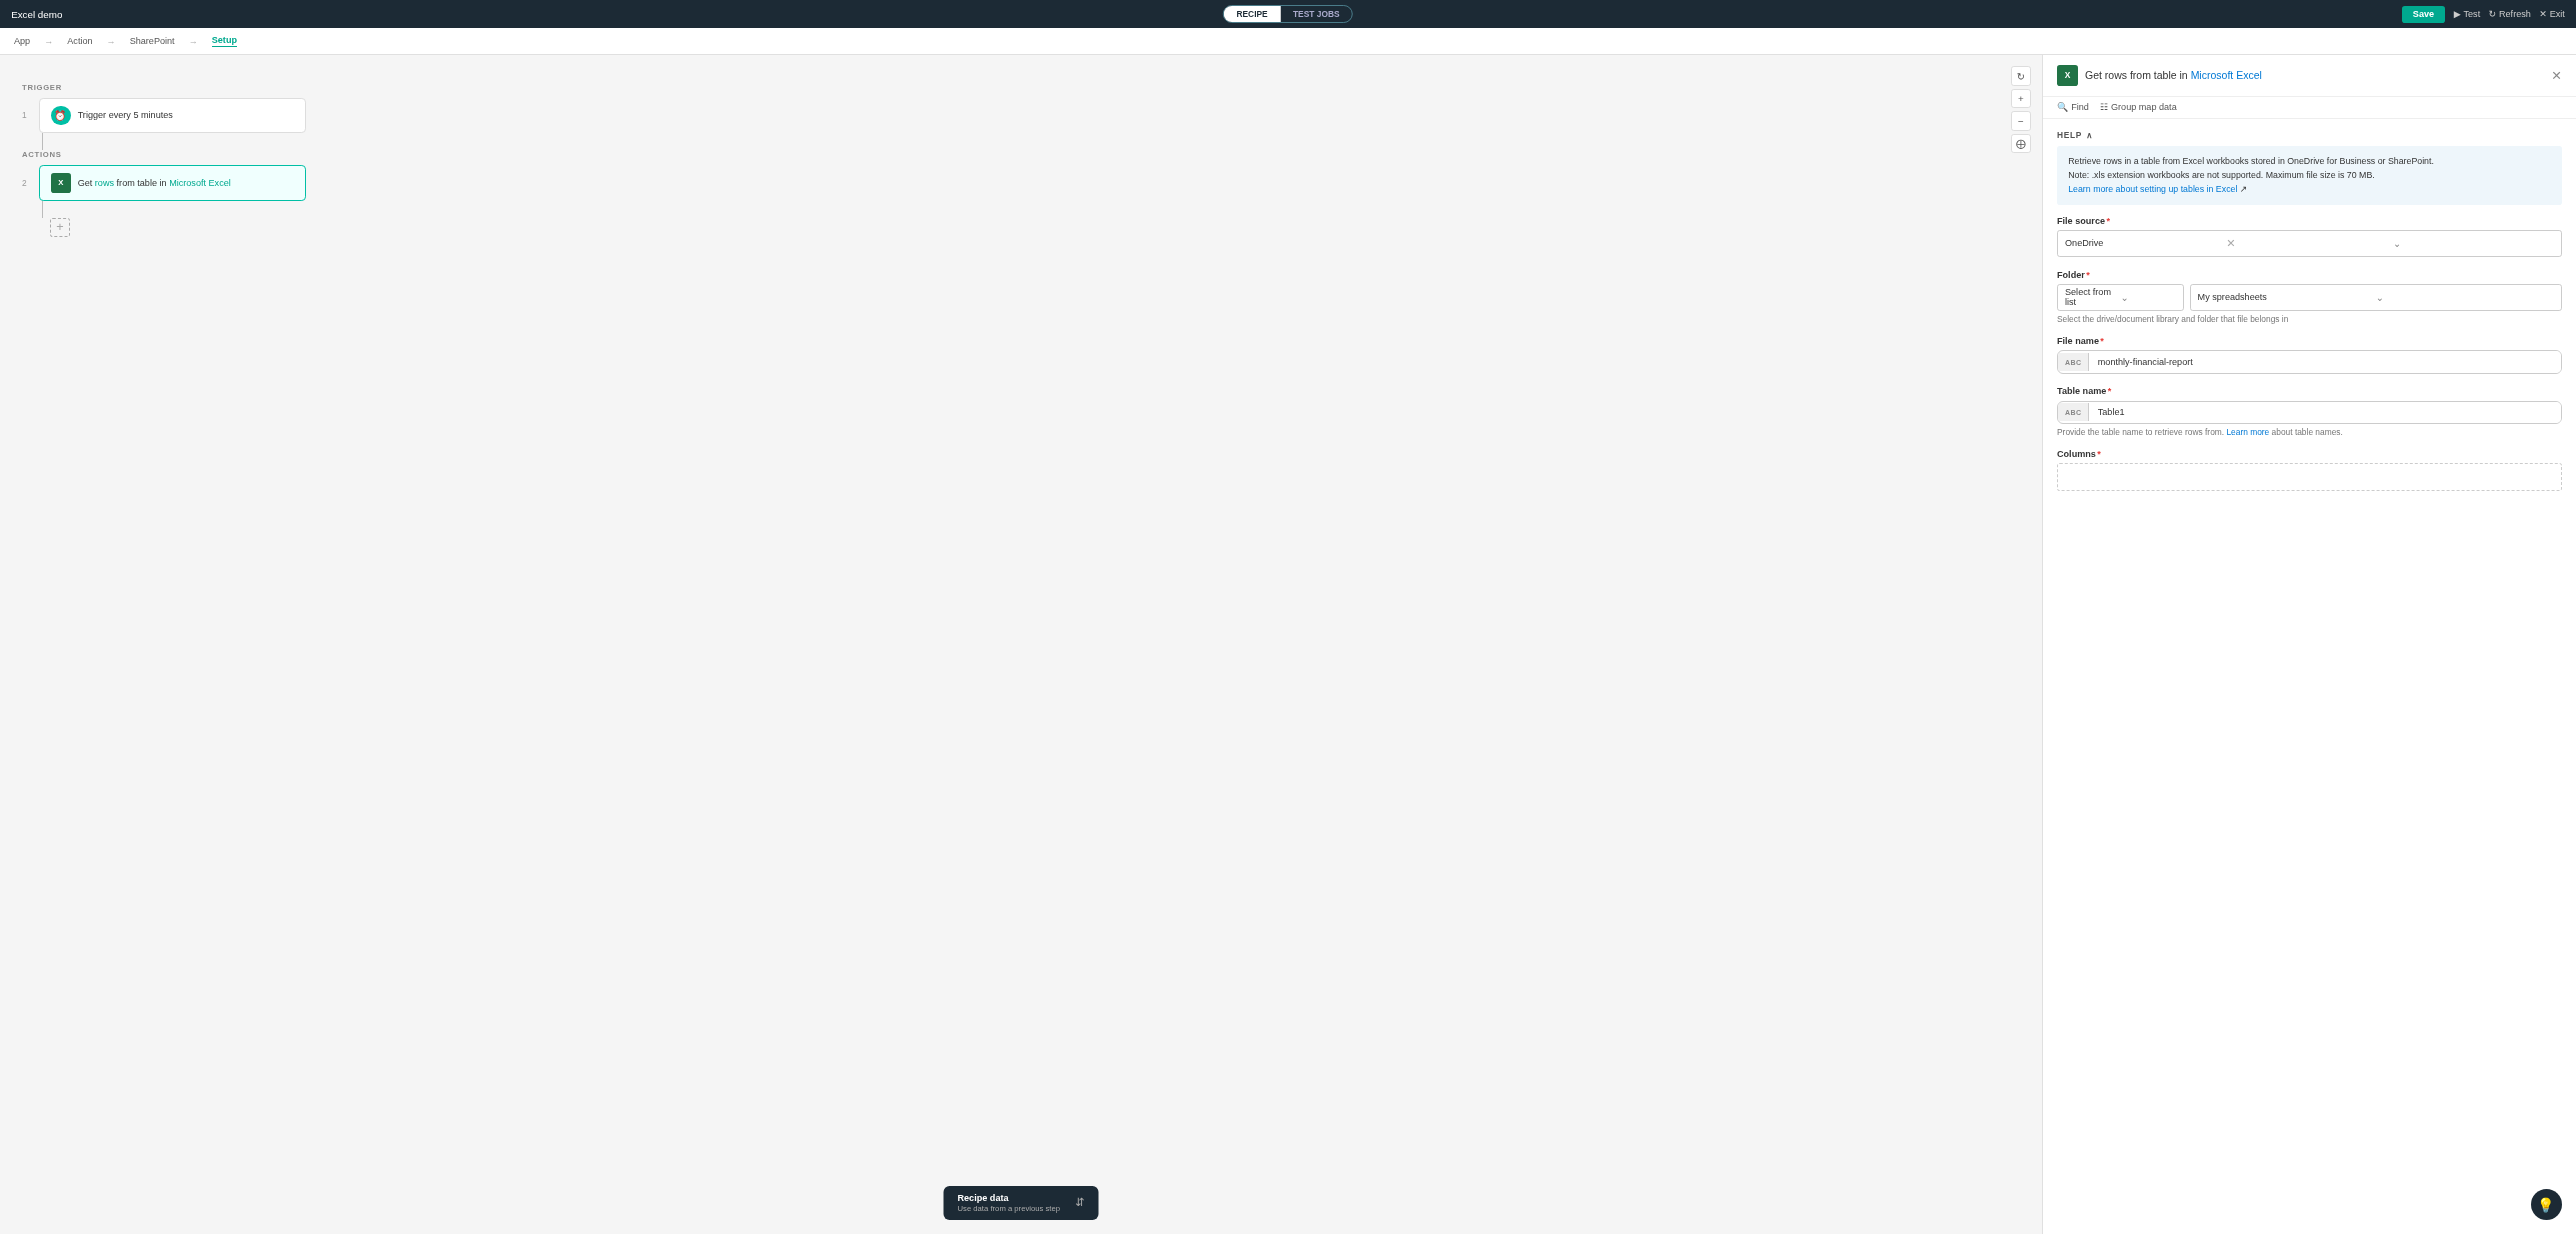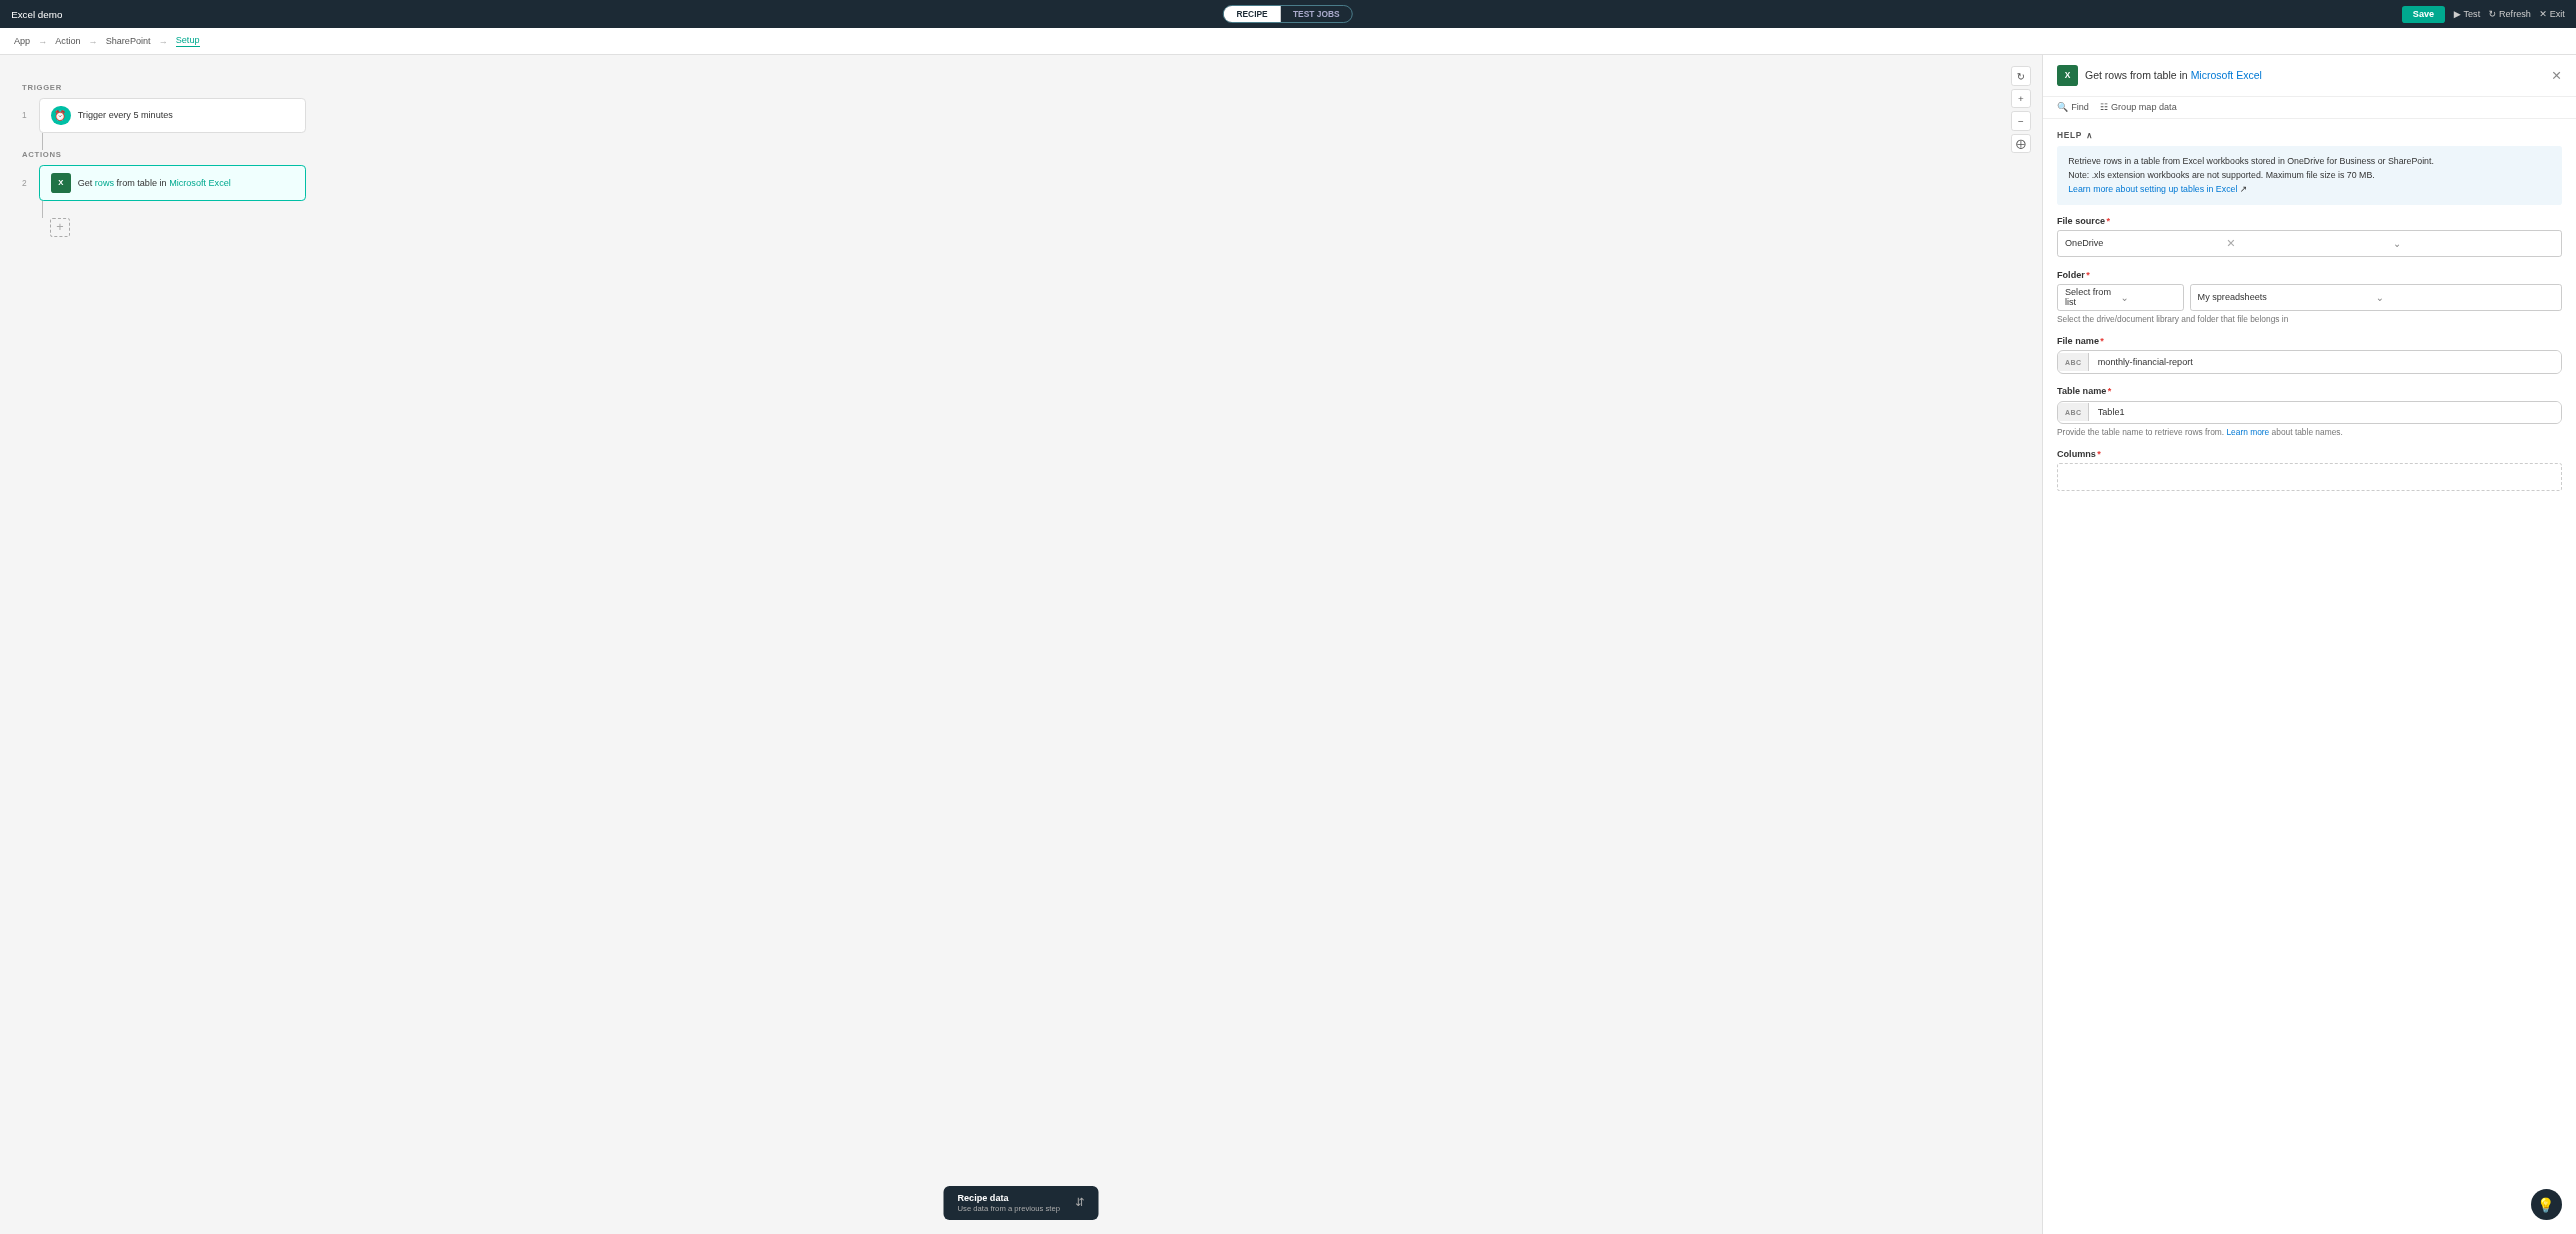--- a/index.html
+++ b/index.html
@@ -71,26 +71,26 @@
     }
 
     
     .breadcrumb-bar {
       background: #fff;
       border-bottom: 0.7px solid #e0e0e0;
       height: 27px;
       display: flex;
       align-items: center;
       padding: 0 14px;
-      gap: 8px;
+      gap: 14px;
       font-size: 9.1px;
       color: #555;
     }
     .breadcrumb-item { color: #555; }
-    .breadcrumb-item.active { color: #00a98f; border-bottom: 1.4px solid #00a98f; padding-bottom: 1.4px; font-weight: 400; }
+    .breadcrumb-item.active { color: #00a98f; border-bottom: 1.4px solid #00a98f; padding-bottom: 1.4px; font-weight: 700; }
     .breadcrumb-arrow { color: #aaa; }
 
     
     .main-layout {
       display: flex;
       height: calc(100vh - 55px);
     }
 
     
     .canvas {

